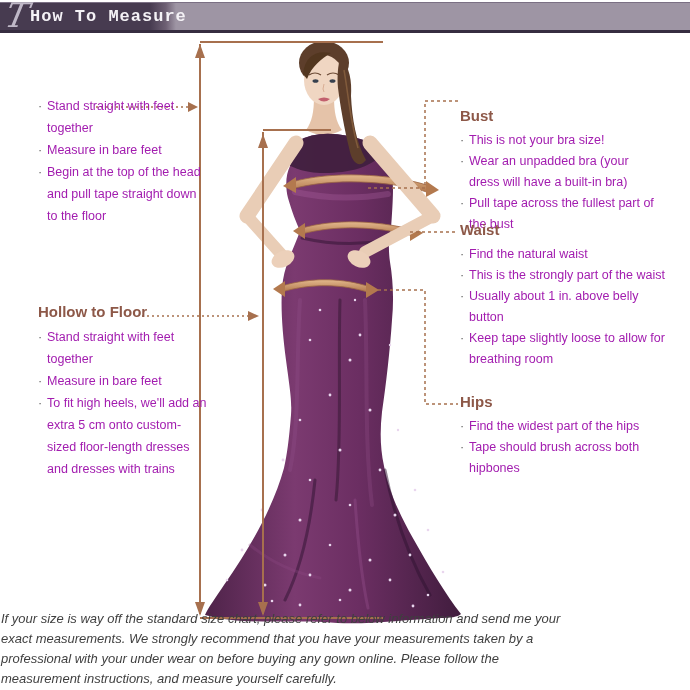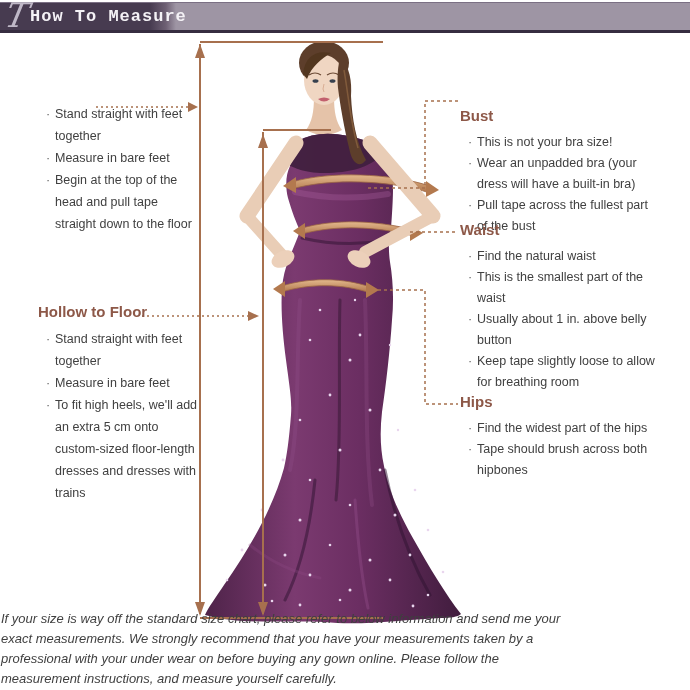--- a/index.html
+++ b/index.html
@@ -9,21 +9,21 @@
   .banner{position:absolute;top:2px;left:0;width:690px;height:27px;
           background:linear-gradient(to right,#473b50 0,#473b50 150px,#6e6074 166px,#9e95a4 176px,#9e95a4 100%);
           border-bottom:3px solid #362d40;border-top:1px solid #7b7084;}
   .banner .ornament{position:absolute;left:6px;top:-8px;font-family:"DejaVu Serif",serif;
           font-style:italic;font-size:34px;color:#bfb8c7;transform:skewX(-12deg);}
   .banner .title{position:absolute;left:30px;top:4px;font-family:"Liberation Mono",monospace;
           font-weight:bold;font-size:17px;letter-spacing:1px;color:#f4f2f6;white-space:nowrap;}
   
   .section{position:absolute;}
   .section h3{margin:0 0 6px 0;font-size:15px;font-weight:bold;color:#8d5848;}
-  .section ul{margin:8px;padding:0;list-style:none;font-size:12.5px;color:#404040;}
+  .section ul{margin:0;padding:0;list-style:none;font-size:12.5px;color:#a21caf;}
   .section li{position:relative;padding-left:9px;line-height:22px;}
   .section li::before{content:"·";position:absolute;left:0;top:0;color:#5f5f5f;}
   #sec-height{left:38px;top:95px;width:168px;}
   #sec-hollow{left:38px;top:303px;width:172px;}
   #sec-bust{left:460px;top:107px;width:200px;}
   #sec-waist{left:460px;top:221px;width:205px;}
   #sec-hips{left:460px;top:393px;width:200px;}
   #sec-bust ul,#sec-waist ul,#sec-hips ul{line-height:21px;}
   #sec-bust li,#sec-waist li,#sec-hips li{line-height:21px;}
   
@@ -222,21 +222,21 @@
     <ul>
         <li>This is not your bra size!</li>
         <li>Wear an unpadded bra (your dress will have a built-in bra)</li>
         <li>Pull tape across the fullest part of the bust</li>
       </ul>
   </div>
   <div class="section" id="sec-waist">
     <h3>Waist</h3>
     <ul>
         <li>Find the natural waist</li>
-        <li>This is the smallest part of the waist</li>
+        <li>This is the strongly part of the waist</li>
         <li>Usually about 1 in. above belly button</li>
         <li>Keep tape slightly loose to allow for breathing room</li>
       </ul>
   </div>
   <div class="section" id="sec-hips">
     <h3>Hips</h3>
     <ul>
         <li>Find the widest part of the hips</li>
         <li>Tape should brush across both hipbones</li>
       </ul>

